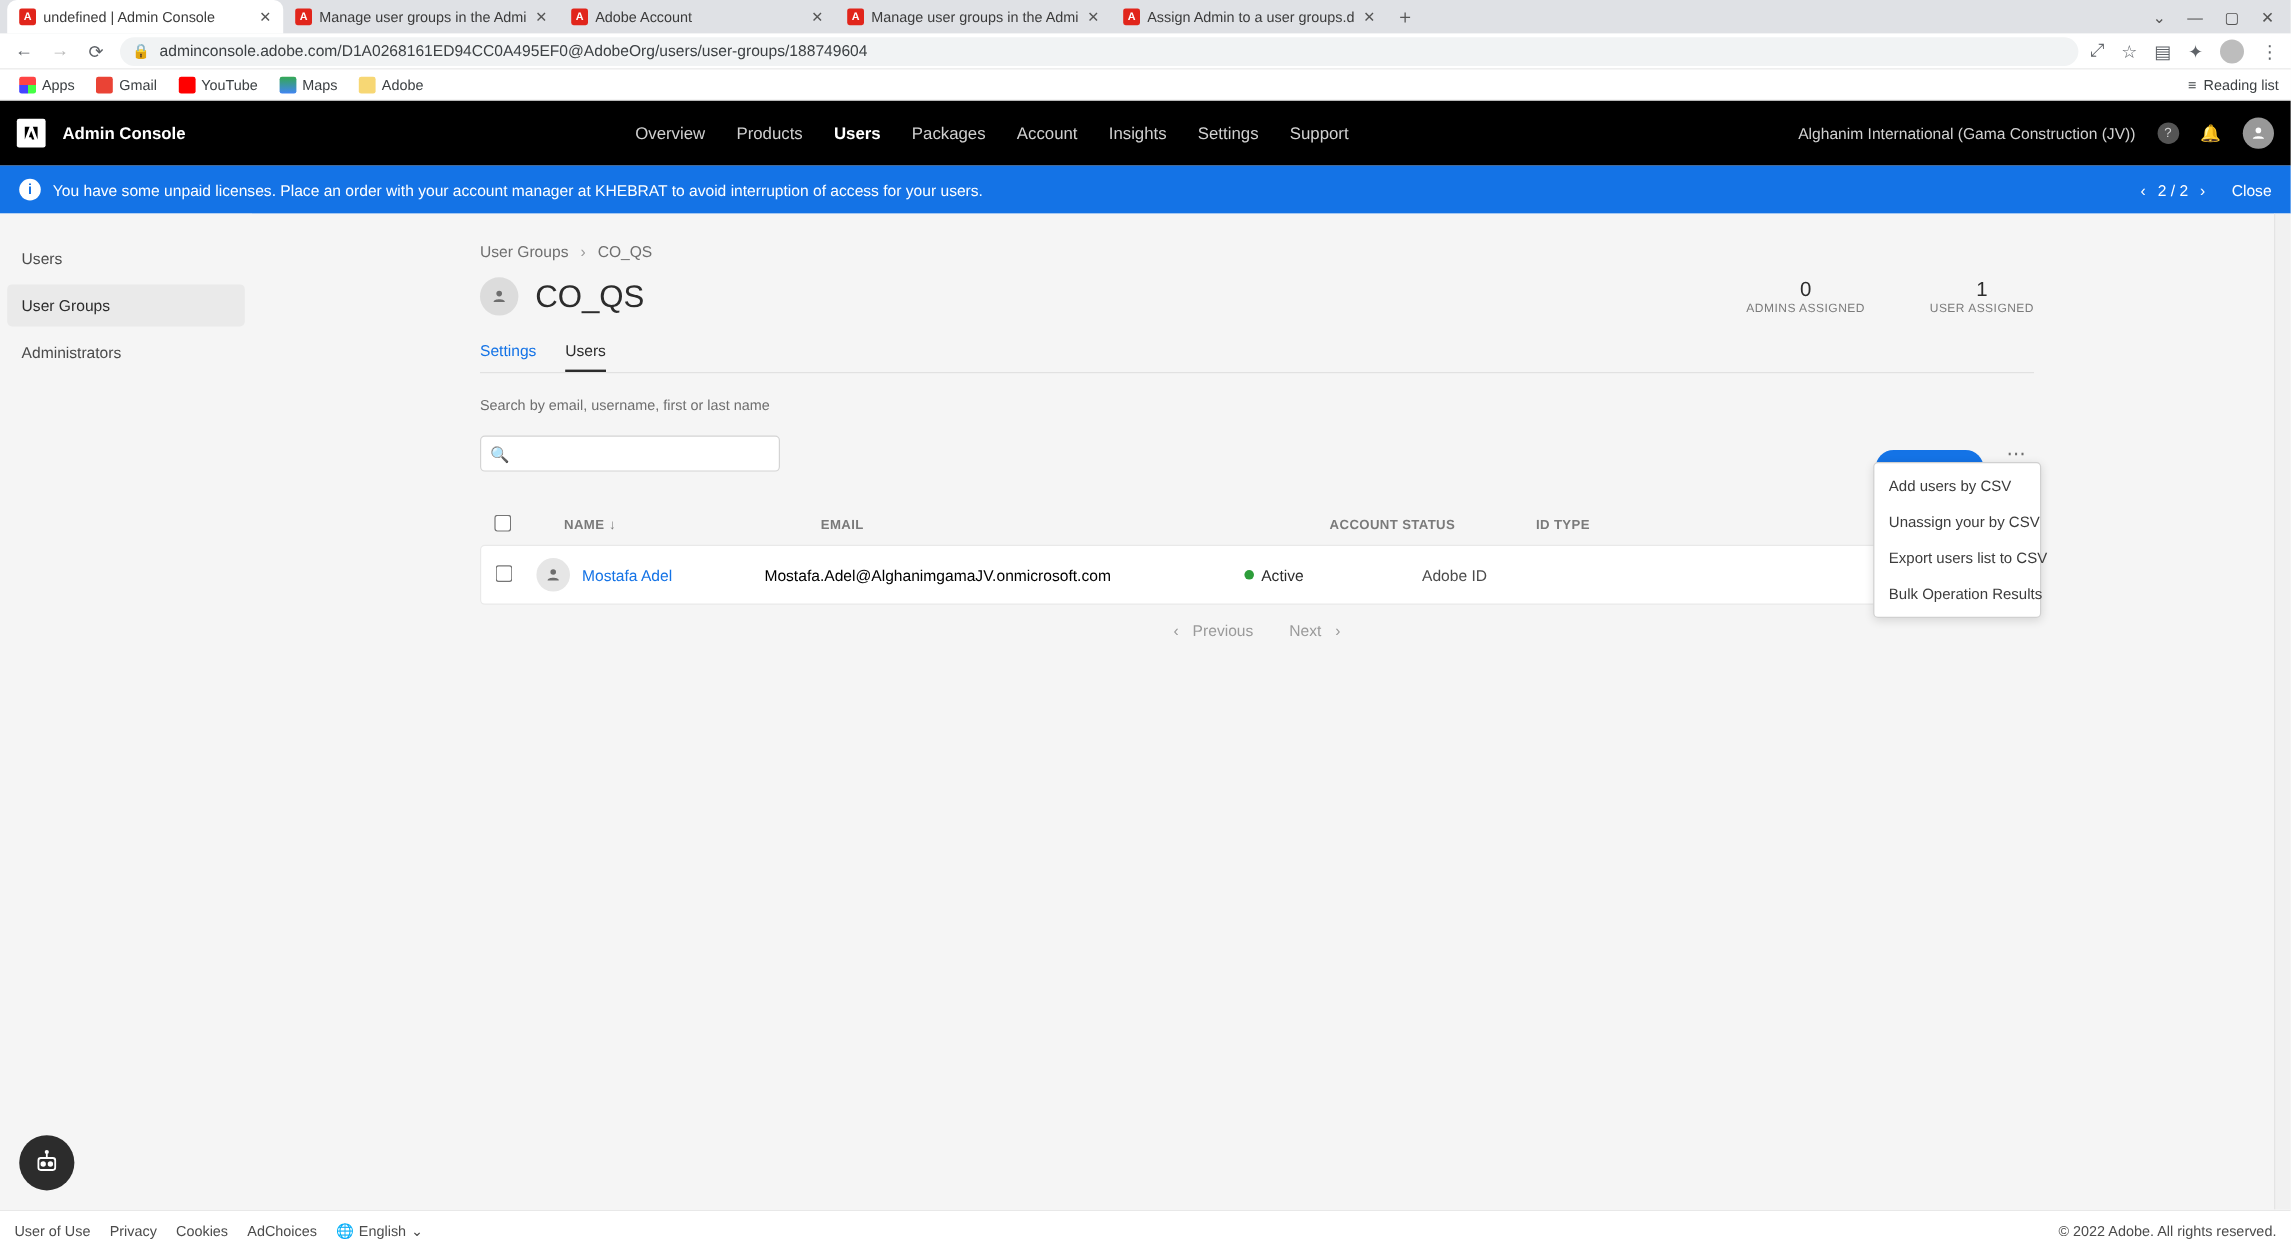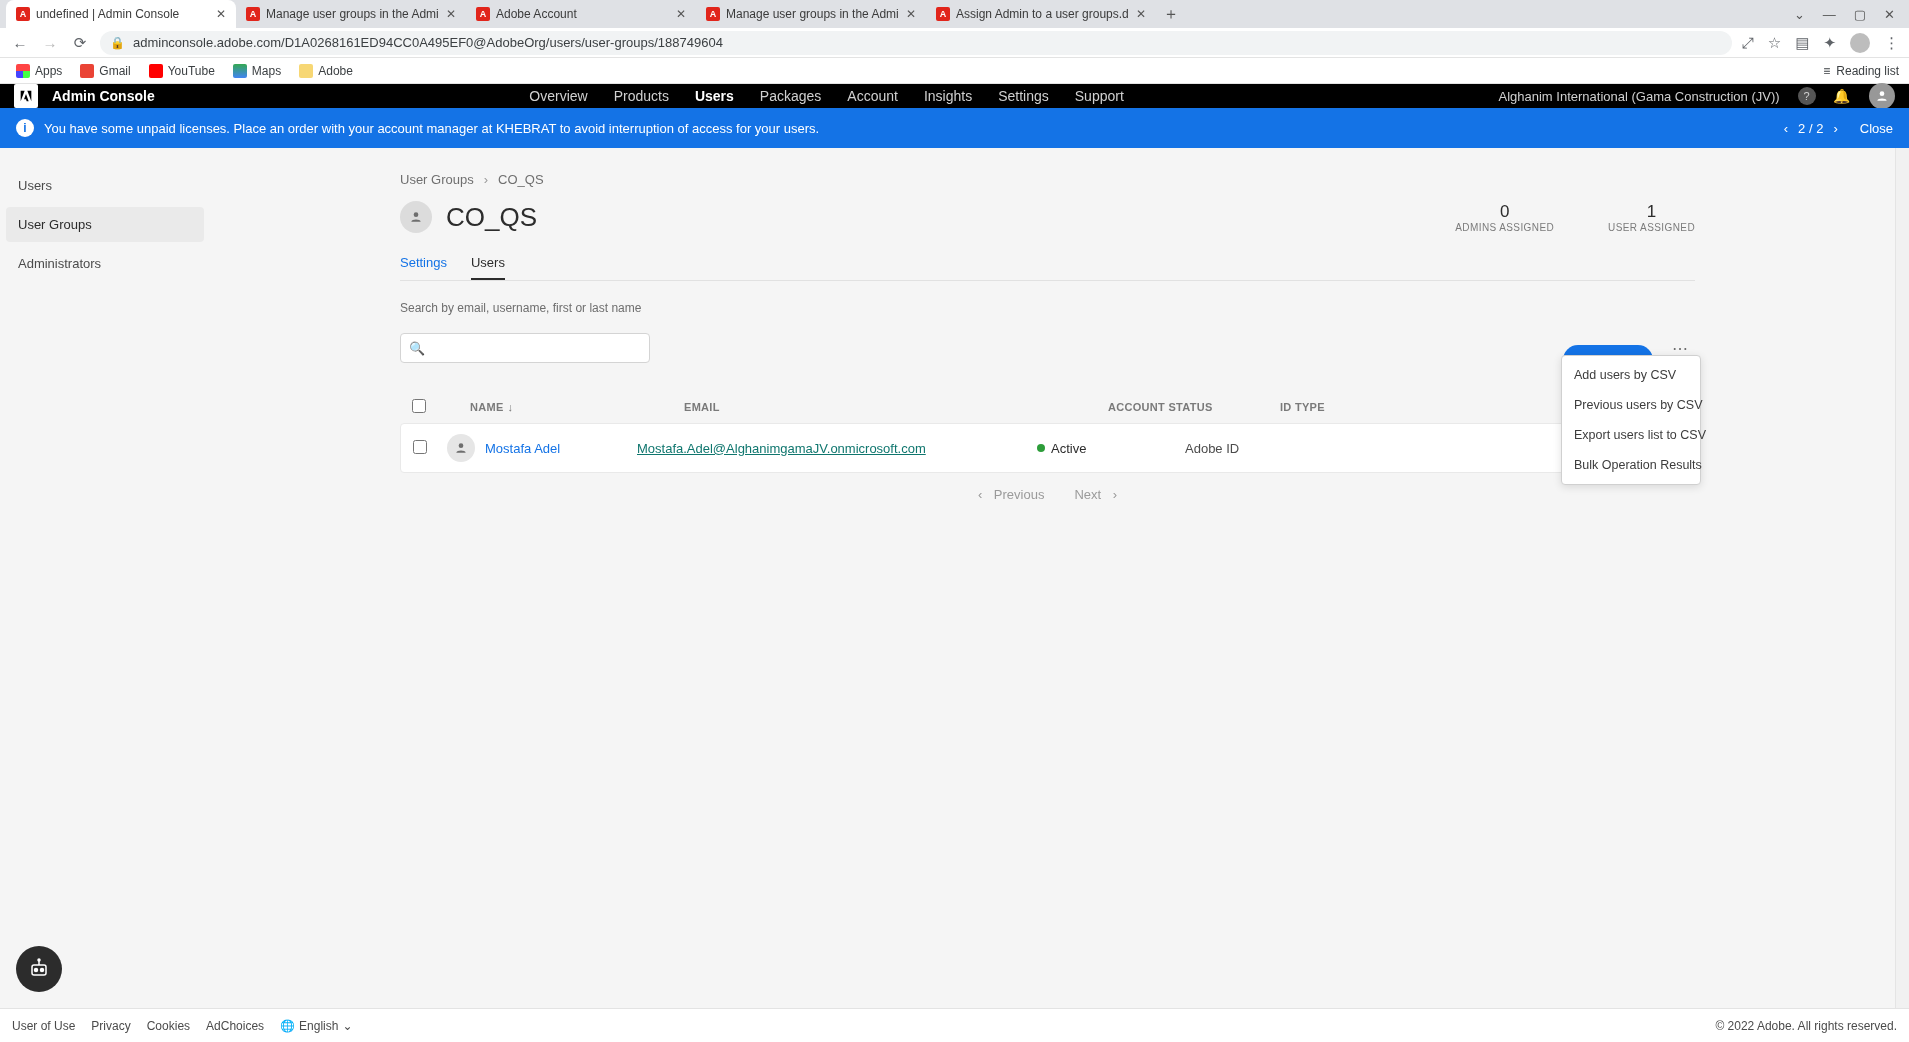--- a/index.html
+++ b/index.html
@@ -17,21 +17,21 @@
   .addr-row .navicon { color:#5f6368; font-size:15px; width:20px; text-align:center;}
   .navicon.disabled { color:#b8b8b8;}
   .addr-bar { flex:1; display:flex; align-items:center; gap:8px; background:#f1f3f4; border-radius:14px; height:24px; padding:0 10px; font-size:13px; color:#3c4043;}
   .addr-bar .lock { color:#5f6368; font-size:12px;}
   .addr-right { display:flex; gap:14px; color:#5f6368; font-size:15px; align-items:center;}
   .bm-row { height:26px; background:#fff; display:flex; align-items:center; padding:0 10px; gap:6px; border-bottom:1px solid #e3e3e3; font-size:12px;}
   .bm-item { display:flex; align-items:center; gap:5px; padding:2px 6px; color:#3c4043;}
   .bm-ico { width:14px; height:14px; border-radius:2px; display:inline-block;}
   .bm-right { margin-left:auto; display:flex; align-items:center; gap:6px; color:#3c4043;}
   
-  .app-header { height:24px; background:#000; color:#fff; display:flex; align-items:center; padding:0 14px; font-size:14px;}
+  .app-header { height:54px; background:#000; color:#fff; display:flex; align-items:center; padding:0 14px; font-size:14px;}
   .adobe-logo { width:24px; height:24px; background:#fff; color:#000; display:flex; align-items:center; justify-content:center; font-weight:bold; border-radius:2px; margin-right:14px; font-size:14px;}
   .adobe-logo svg { fill:#000;}
   .app-title { font-weight:600;}
   .app-nav { display:flex; gap:26px; margin:0 auto; }
   .app-nav .navitem { color:#d0d0d0; cursor:pointer; padding:11px 0;}
   .app-nav .navitem.active { color:#fff; font-weight:600;}
   .header-right { display:flex; align-items:center; gap:18px; color:#d0d0d0;}
   .header-right .org { color:#d0d0d0; font-size:13px;}
   .hr-icon { width:18px; height:18px; border-radius:50%; background:#555; display:flex; align-items:center; justify-content:center; font-size:11px;}
   .avatar-h { width:26px; height:26px; border-radius:50%; background:#989898; display:flex; align-items:center; justify-content:center;}
@@ -73,21 +73,21 @@
   .col-check { width:34px;}
   .col-name { width:190px; display:flex; align-items:center; gap:4px;}
   .col-email { width:400px;}
   .col-status { width:148px;}
   .col-id { flex:1;}
   .tbl-row { display:flex; align-items:center; background:#fff; border:1px solid #e9e9e9; border-radius:4px; padding:10px 12px; font-size:13px;}
   .tbl-row .chk { width:34px;}
   .tbl-row .nm { width:190px; display:flex; align-items:center; gap:10px;}
   .tbl-row .nm .uavatar { width:28px; height:28px; border-radius:50%; background:#e6e6e6; display:flex; align-items:center; justify-content:center; color:#6e6e6e;}
   .tbl-row .nm a { color:#1473e6; text-decoration:none;}
-  .tbl-row .em { width:400px; color:#0f766e;text-decoration:underline;}
+  .tbl-row .em { width:400px; color:#000000;}
   .tbl-row .st { width:148px; display:flex; align-items:center; gap:6px;}
   .dot { width:8px; height:8px; border-radius:50%; background:#2d9d3a;}
   .tbl-row .idt { flex:1; color:#4b4b4b;}
   .pager { display:flex; justify-content:center; gap:30px; margin-top:14px; font-size:13px; color:#9a9a9a;}
   .pager span { display:flex; align-items:center; gap:4px;}
   
   .footer { height:34px; border-top:1px solid #e3e3e3; background:#fff; display:flex; align-items:center; padding:0 12px; font-size:12px; color:#4b4b4b; gap:16px;}
   .footer .lang { display:flex; align-items:center; gap:4px;}
   .footer .right { margin-left:auto;}
   
@@ -263,21 +263,21 @@
     <div class="search-row">
       <div class="search-box">
         <span>🔍</span>
         <input type="text" style="">
       </div>
       <div class="sr-right">
         <button class="add-btn">Add User</button>
         <div class="more-btn">⋯</div>
         <div class="dropdown">
           <div class="dd-item">Add users by CSV</div>
-          <div class="dd-item">Previous users by CSV</div>
+          <div class="dd-item">Unassign your by CSV</div>
           <div class="dd-item">Export users list to CSV</div>
           <div class="dd-item">Bulk Operation Results</div>
         </div>
       </div>
     </div>
 
     <div class="tbl">
       <div class="tbl-head">
         <div class="col-check"><input type="checkbox" style=""></div>
         <div class="col-name">

